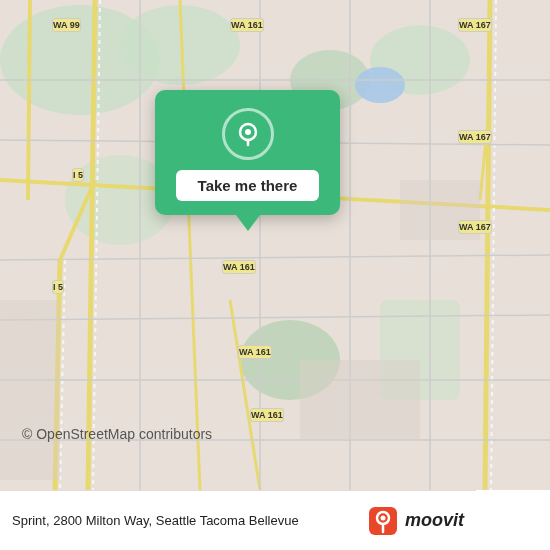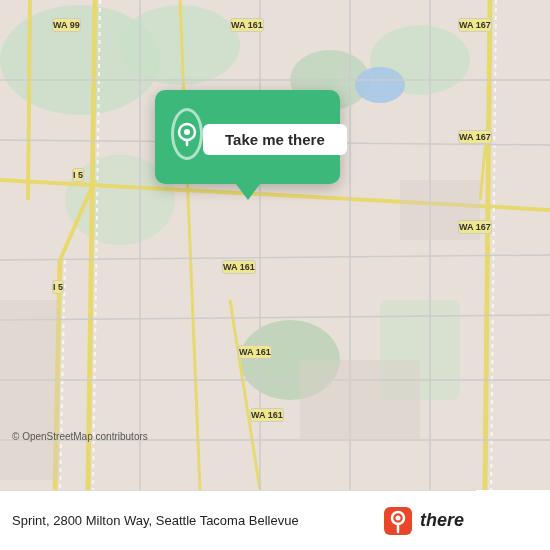--- a/index.html
+++ b/index.html
@@ -29,20 +29,21 @@
 
     
     #popup-card {
       position: absolute;
       top: 90px;
       left: 155px;
       width: 185px;
       background: #3cb87a;
       border-radius: 10px;
       display: flex;
+      flex-direction: column;
       align-items: center;
       padding: 18px 16px 14px 16px;
       box-shadow: 0 4px 16px rgba(0,0,0,0.25);
       z-index: 10;
     }
 
     #popup-card::after {
       content: '';
       position: absolute;
       bottom: -16px;
@@ -87,25 +88,25 @@
       height: 60px;
       background: white;
       display: flex;
       align-items: center;
       padding: 0 12px;
       border-top: 1px solid #ddd;
       position: relative;
     }
 
     #attribution {
-      font-size: 10px;
+      font-size: 14px;
       color: #555;
       position: absolute;
       bottom: 48px;
-      left: 12px;
+      left: 22px;
     }
 
     #bottom-info {
       display: flex;
       align-items: center;
       flex: 1;
     }
 
     #bottom-text {
       font-size: 13px;
@@ -230,16 +231,16 @@
   <div id="bottom-info">
     <div id="bottom-text">Sprint, 2800 Milton Way, Seattle Tacoma Bellevue</div>
     <div id="moovit-logo">
 
       <svg id="moovit-icon" viewBox="0 0 32 32" xmlns="http://www.w3.org/2000/svg">
         <rect x="2" y="2" width="28" height="28" rx="6" fill="#e8472a"></rect>
         <circle cx="16" cy="13" r="6" fill="none" stroke="white" stroke-width="2.5"></circle>
         <circle cx="16" cy="13" r="2.5" fill="white"></circle>
         <path d="M16 19 L16 27" stroke="white" stroke-width="2.5" stroke-linecap="round"></path>
       </svg>
-      <span id="moovit-text">there</span>
+      <span id="moovit-text">moovit</span>
     </div>
   </div>
 </div>
 
 </body></html>

